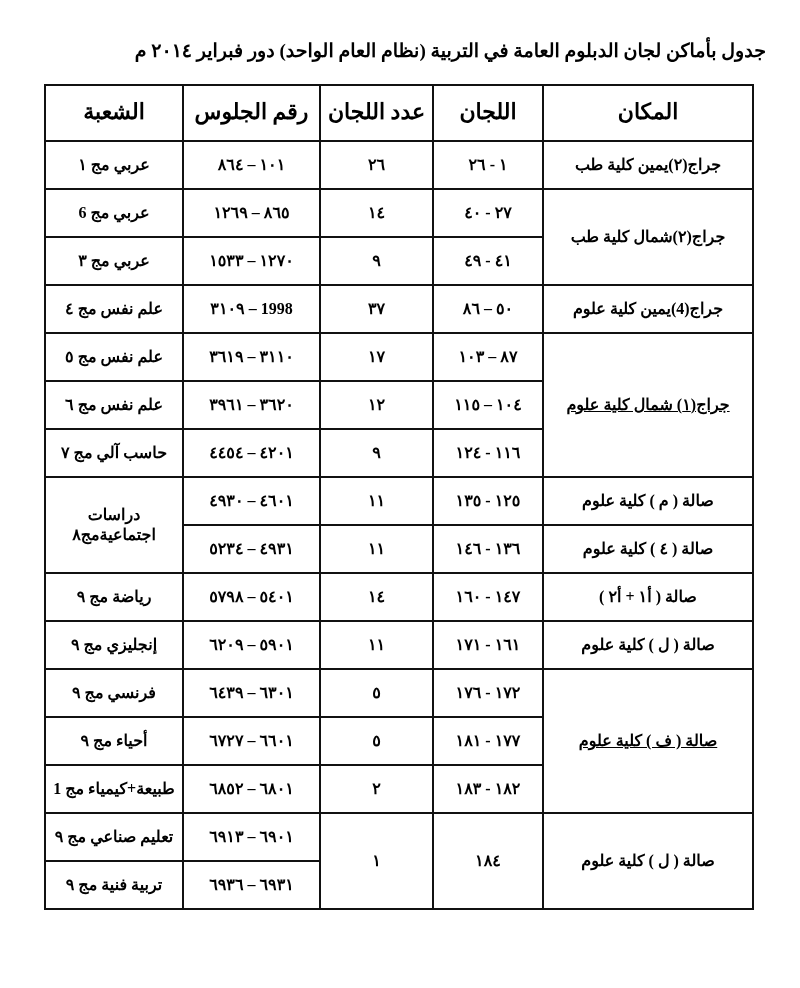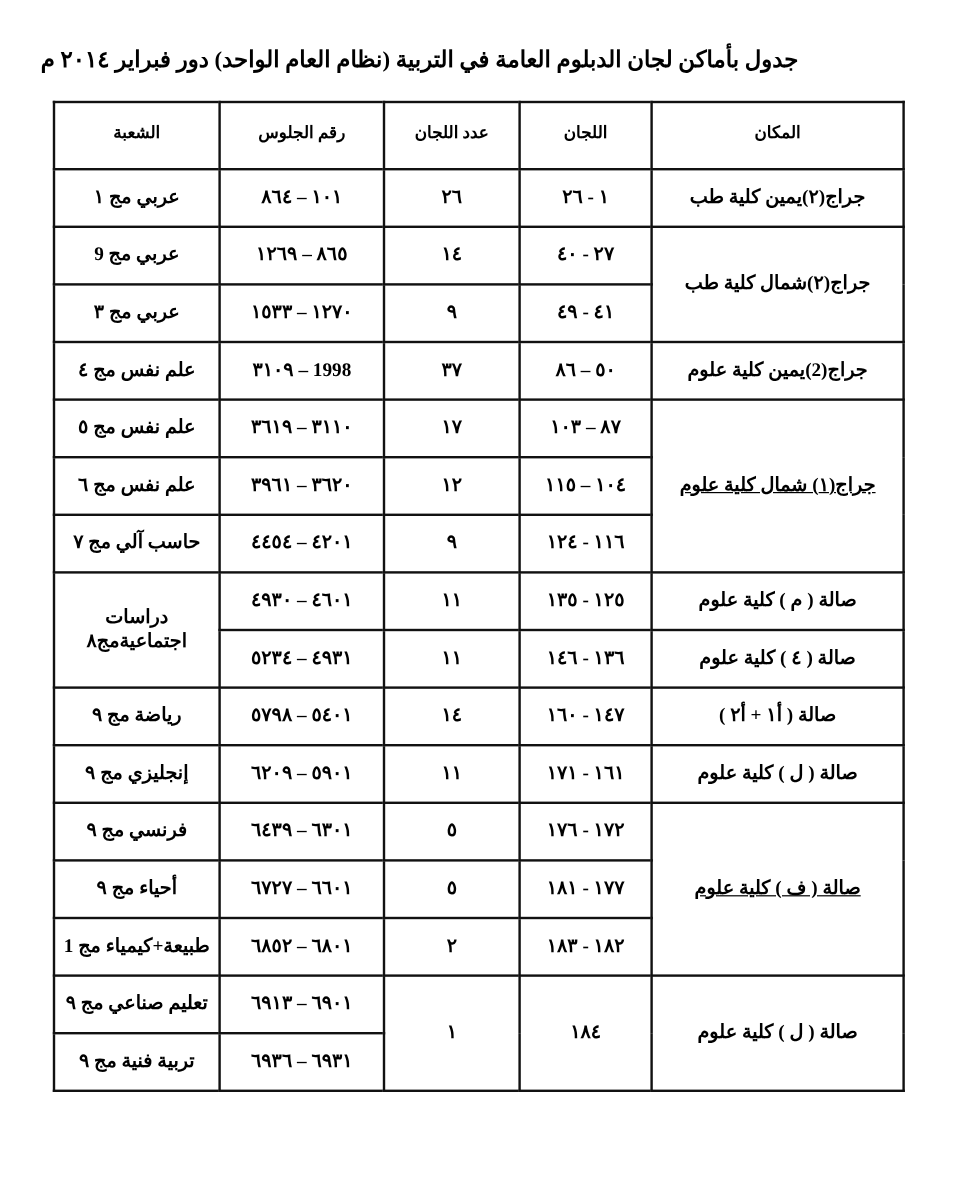--- a/index.html
+++ b/index.html
@@ -15,21 +15,21 @@
     overflow: hidden;
   }
   .page {
     position: relative;
     width: 800px;
     height: 988px;
     box-sizing: border-box;
     padding: 0;
   }
   .doc-title {
-    text-align: left;
+    text-align: right;
     font-size: 19px;
     font-weight: bold;
     letter-spacing: 0px;
     margin: 38px 34px 20px 34px;
     line-height: 1.35;
     direction: rtl;
   }
   .table-wrap {
     margin: 0 46px 0 46px;
   }
@@ -46,21 +46,21 @@
     text-align: center;
     vertical-align: middle;
     font-weight: bold;
     font-size: 16px;
     padding: 0;
     height: 46px;
     line-height: 1.2;
   }
   table.sched th {
     height: 54px;
-    font-size: 14px;
+    font-size: 22px;
   }
   col.c-place  { width: 210px; }
   col.c-comm   { width: 110px; }
   col.c-count  { width: 113px; }
   col.c-seat   { width: 137px; }
   col.c-branch { width: 138px; }
 
   .num { font-size: 16px; letter-spacing: 0.5px; margin-left: 16px; }
   .place { font-size: 16px; }
   .branch { font-size: 16px; font-family: Liberation Serif, serif; }
@@ -100,32 +100,32 @@
           <td class="num">٢٦</td>
           <td class="num">١٠١ – ٨٦٤</td>
           <td class="branch">عربي مج ١</td>
         </tr>
 
         <tr>
           <td class="place tall2" rowspan="2">جراج(٢)شمال كلية طب</td>
           <td class="num">٢٧ - ٤٠</td>
           <td class="num">١٤</td>
           <td class="num">٨٦٥ – ١٢٦٩</td>
-          <td class="branch">عربي مج 9</td>
+          <td class="branch">عربي مج 6</td>
         </tr>
 
         <tr>
           <td class="num">٤١ - ٤٩</td>
           <td class="num">٩</td>
           <td class="num">١٢٧٠ – ١٥٣٣</td>
           <td class="branch">عربي مج ٣</td>
         </tr>
 
         <tr>
-          <td class="place">جراج(2)يمين كلية علوم</td>
+          <td class="place">جراج(4)يمين كلية علوم</td>
           <td class="num">٥٠ – ٨٦</td>
           <td class="num">٣٧</td>
           <td class="num">1998 – ٣١٠٩</td>
           <td class="branch">علم نفس مج ٤</td>
         </tr>
 
         <tr>
           <td class="place tall3" rowspan="3">جراج(١) شمال كلية علوم</td>
           <td class="num">٨٧ – ١٠٣</td>
           <td class="num">١٧</td>

